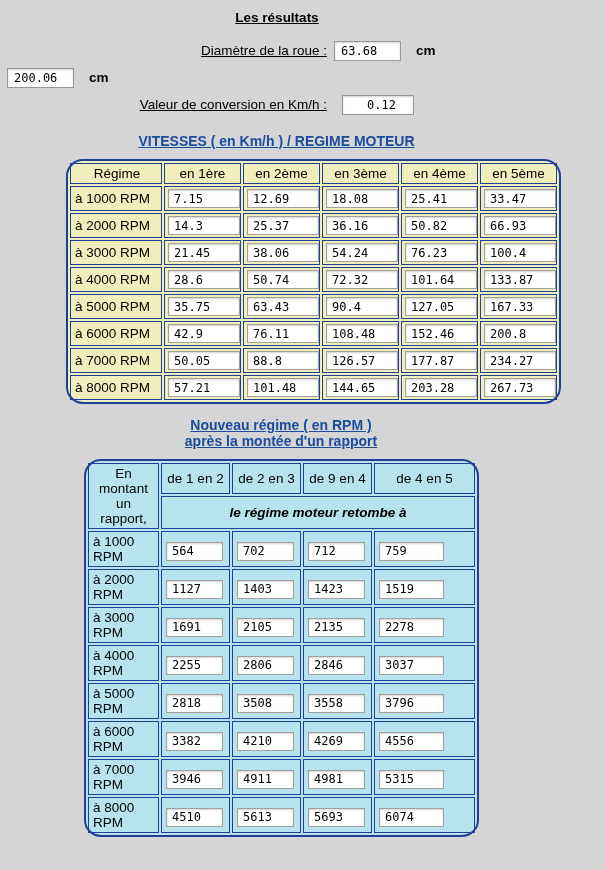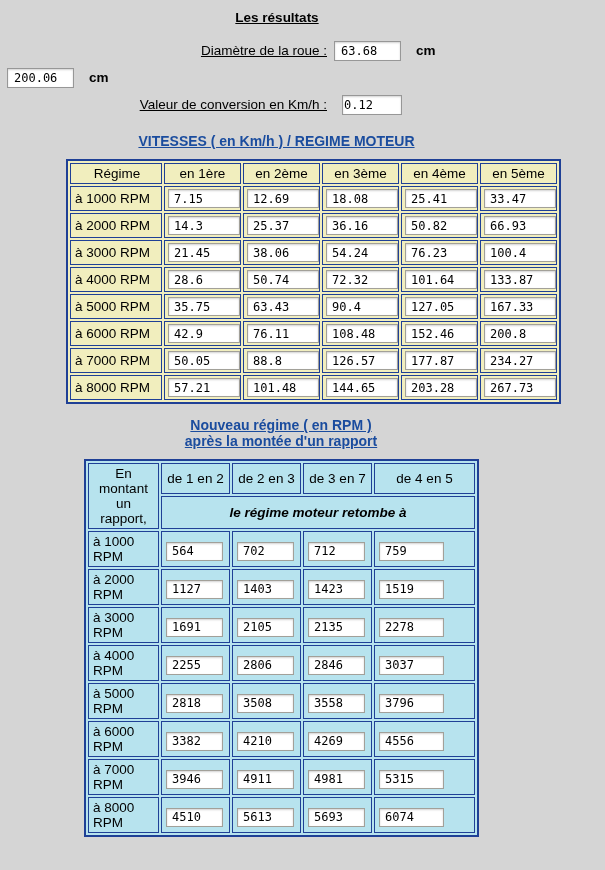--- a/index.html
+++ b/index.html
@@ -21,32 +21,32 @@
   .field-label {
     width:327px; text-align:right; text-decoration:underline;
   }
   .field-input {
     margin-left:7px; width:67px; height:20px;
     border:1px solid #979797; background:#fff;
     font-family:"DejaVu Sans Mono", monospace; font-size:12px;
     padding:1px 2px 1px 6px;
     box-shadow: inset 0 1px 2px rgba(0,0,0,0.18);
   }
-  .field-row.third .field-input { margin-left:15px; width:60px; padding-left:1px; }
+  .field-row.third .field-input { margin-left:15px; width:72px; padding-left:24px; }
   .field-unit { font-weight:bold; margin-left:15px; }
   
   .sec-heading {
     color:#1a4c9e; font-weight:bold; font-size:14px;
     text-decoration:underline; text-align:center;
     margin:0; line-height:16px;
   }
   .h-vitesses { width:553px; margin-top:15px; }
   .h-nouveau  { width:562px; margin-top:13px; }
   
-  table { border-collapse:separate; border-spacing:2px; }
+  table { border-collapse:separate; border-spacing:2px;border-radius:17px; }
   td { border:1.5px solid #1f4096; vertical-align:middle; }
   .tin {
     border:1px solid #a2a099; background:#fff;
     font-family:"DejaVu Sans Mono", monospace; font-size:12px;
     height:19px; padding:1px 2px 1px 5px;
     box-shadow: inset 0 1px 2px rgba(0,0,0,0.18);
     display:block;
   }
   
   .speed-table {
@@ -260,21 +260,21 @@
   <span>Nouveau régime ( en RPM )</span><br>
   <span>après la montée d'un rapport</span>
 </div>
 
 <table class="rpm-table">
   <tbody>
       <tr>
     <td class="corner" rowspan="2">En montant un rapport,</td>
     <td class="hcell2">de 1 en 2</td>
     <td class="hcell2">de 2 en 3</td>
-    <td class="hcell2">de 3 en 7</td>
+    <td class="hcell2">de 9 en 4</td>
     <td class="hcell2 wide">de 4 en 5</td>
   </tr>
   <tr>
     <td class="subhead" colspan="4">le régime moteur retombe à</td>
   </tr>
   <tr>
     <td class="rlabel2">à 1000 RPM</td>
     <td class="vcell2">
           <input type="text" class="tin" value="564" style="">
         </td>

